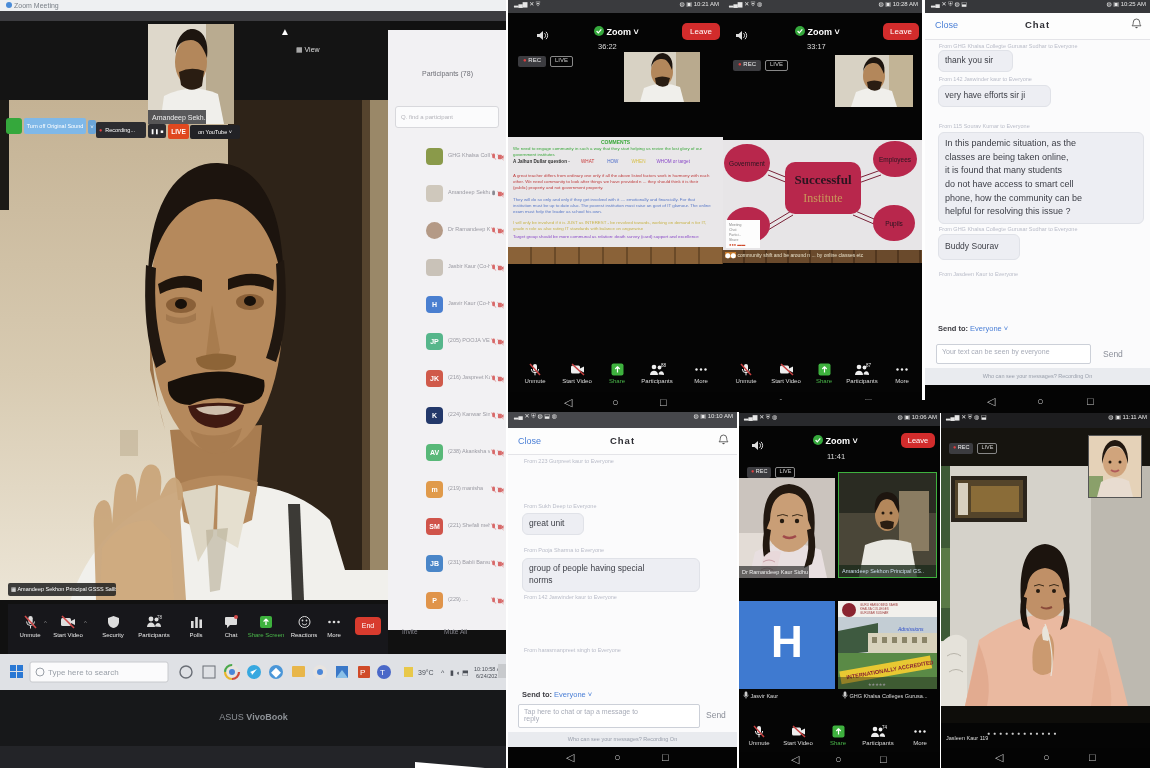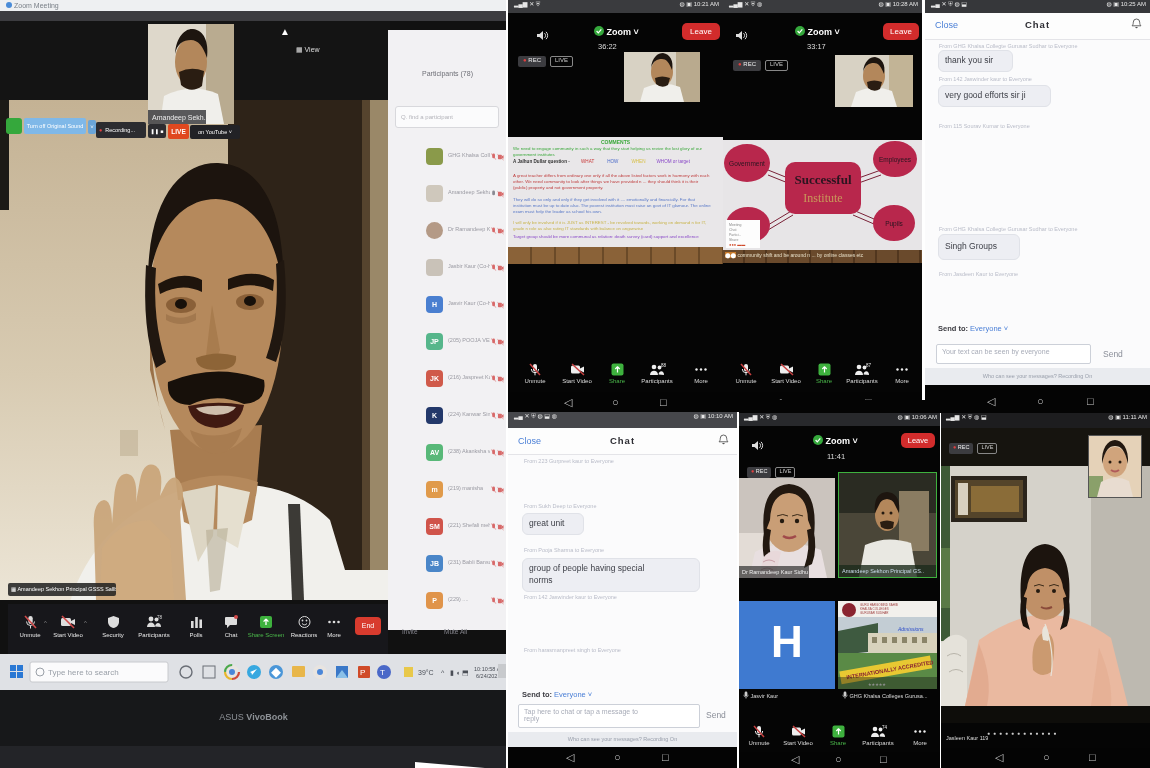--- a/index.html
+++ b/index.html
@@ -574,24 +574,25 @@
     <div class="chathdr" style="top:13px;"></div>
     <div class="close" style="top:20px;">Close</div>
     <div class="ctitle" style="top:19px;">Chat</div>
     <div class="bell" style="top:18px;"><svg width="11" height="11" viewBox="0 0 11 11">
           <path d="M5.5 1a3.2 3.2 0 0 1 3.2 3.2c0 2 .6 3 1.3 3.6H1c.7-.6 1.3-1.6 1.3-3.6A3.2 3.2 0 0 1 5.5 1z" fill="none" stroke="#555" stroke-width="0.9"></path>
           <path d="M4.3 9a1.2 1.2 0 0 0 2.4 0" fill="#555"></path>
         </svg></div>
     <div class="fromln" style="left:14px;top:43px;">From GHG Khalsa Collegte Gurusar Sudhar to Everyone</div>
     <div class="bub" style="left:13px;top:50px;width:75px;">thank you sir</div>
     <div class="fromln" style="left:14px;top:76px;">From 142 Jaswinder kaur to Everyone</div>
-    <div class="bub" style="left:13px;top:85px;width:113px;">very good efforts sir ji</div>
+    <div class="bub" style="left:13px;top:85px;width:113px;">very have efforts sir ji</div>
     <div class="fromln" style="left:14px;top:123px;">From 115 Sourav Kumar to Everyone</div>
+    <div class="bub" style="left:13px;top:132px;width:206px;font-size:9px;line-height:1.52;">In this pandemic situation, as the<br>classes are being taken online,<br>it is found that many students<br>do not have access to smart cell<br>phone, how the community can be<br>helpful for resolving this issue ?</div>
     <div class="fromln" style="left:14px;top:226px;">From GHG Khalsa Collegte Gurusar Sudhar to Everyone</div>
-    <div class="bub" style="left:13px;top:234px;width:82px;padding:6px;">Singh Groups</div>
+    <div class="bub" style="left:13px;top:234px;width:82px;padding:6px;">Buddy Sourav</div>
     <div class="fromln" style="left:14px;top:271px;">From Jasdeen Kaur to Everyone</div>
     <div class="sendto" style="left:13px;top:324px;">Send to: <span>Everyone ˅</span></div>
     <div class="inputbox" style="left:11px;top:344px;width:155px;height:20px;">Your text can be seen by everyone</div>
     <div class="sendbtn" style="left:178px;top:349px;">Send</div>
     <div class="grayfoot" style="left:0;top:368px;width:225px;height:17px;line-height:17px;">Who can see your messages? Recording On</div>
   </div>
   <div class="navbar abs" style="left:925px;top:385px;width:225px;height:28px;">
     <div class="nico" style="left:62px;top:10px;">◁</div>
       <div class="nico" style="left:112px;top:10px;">○</div>
       <div class="nico" style="left:162px;top:10px;">□</div>

